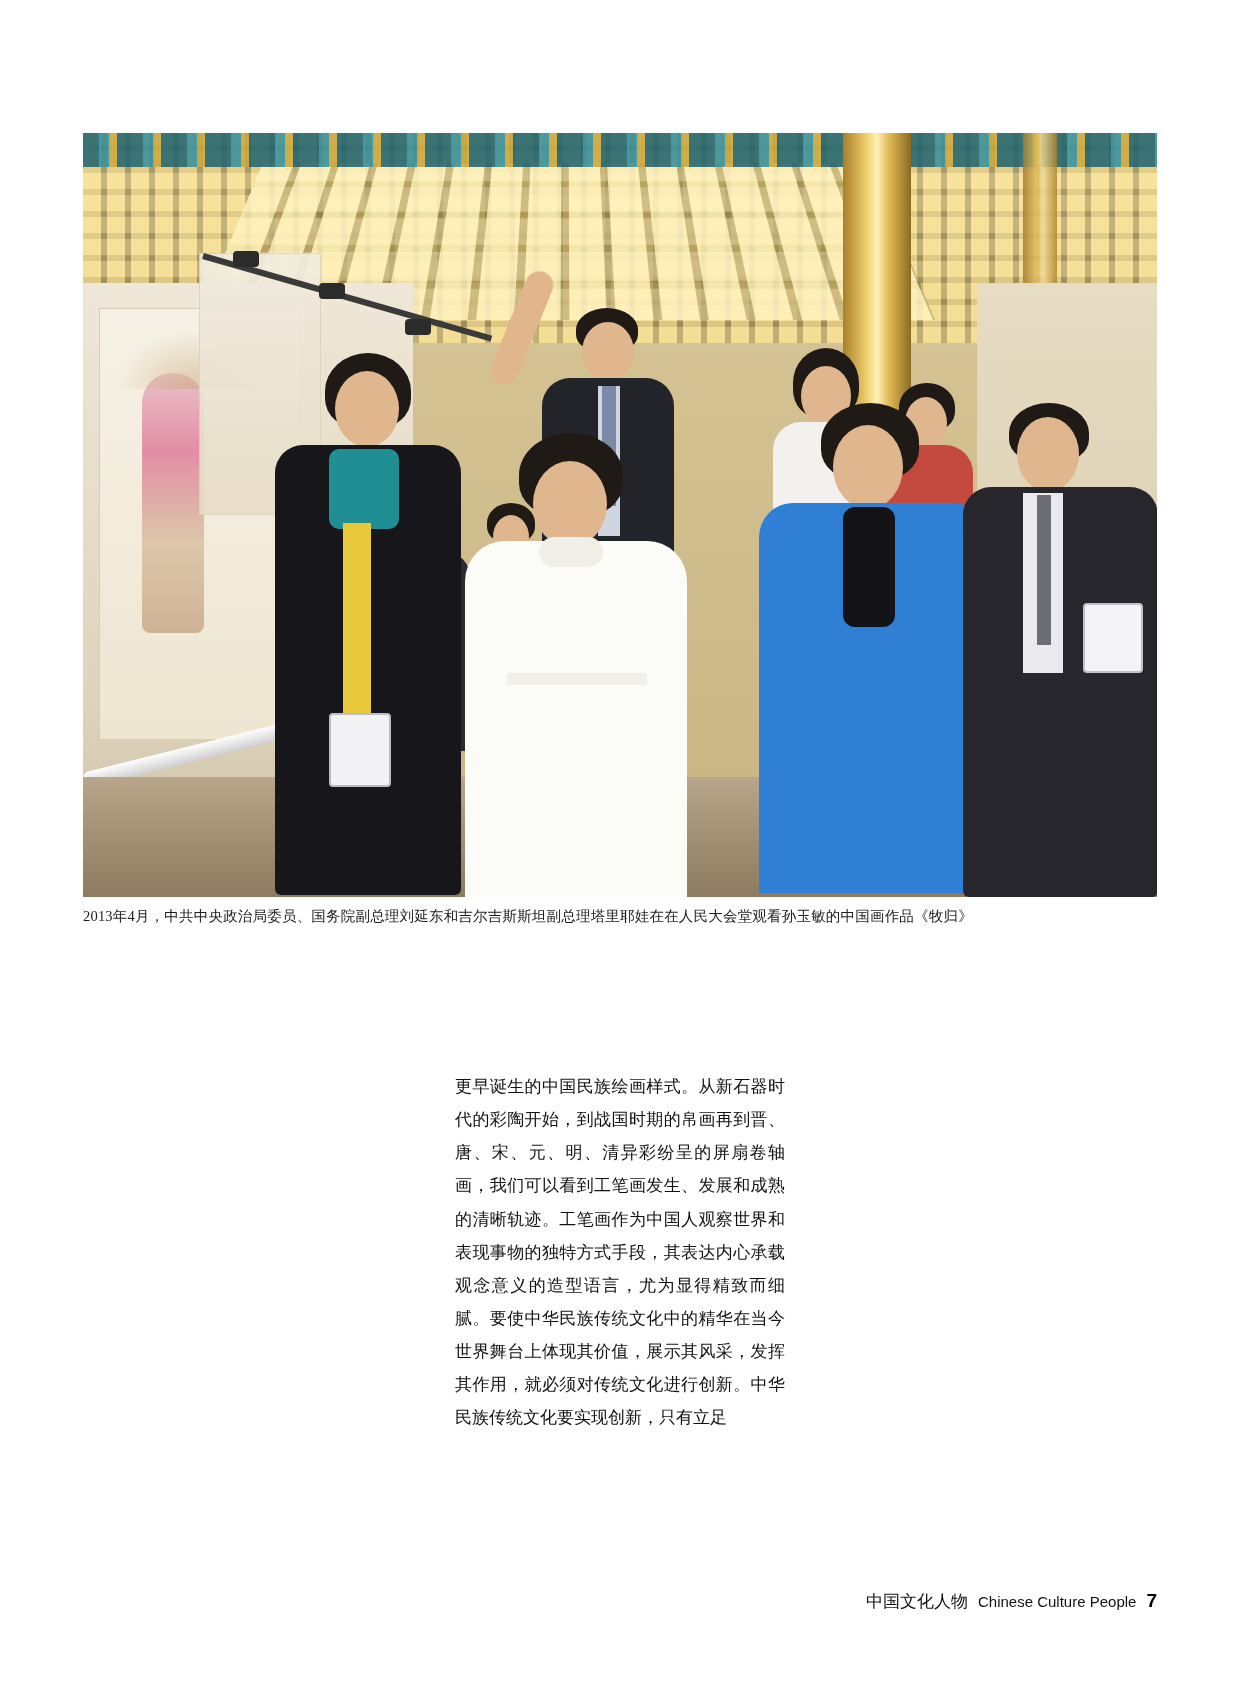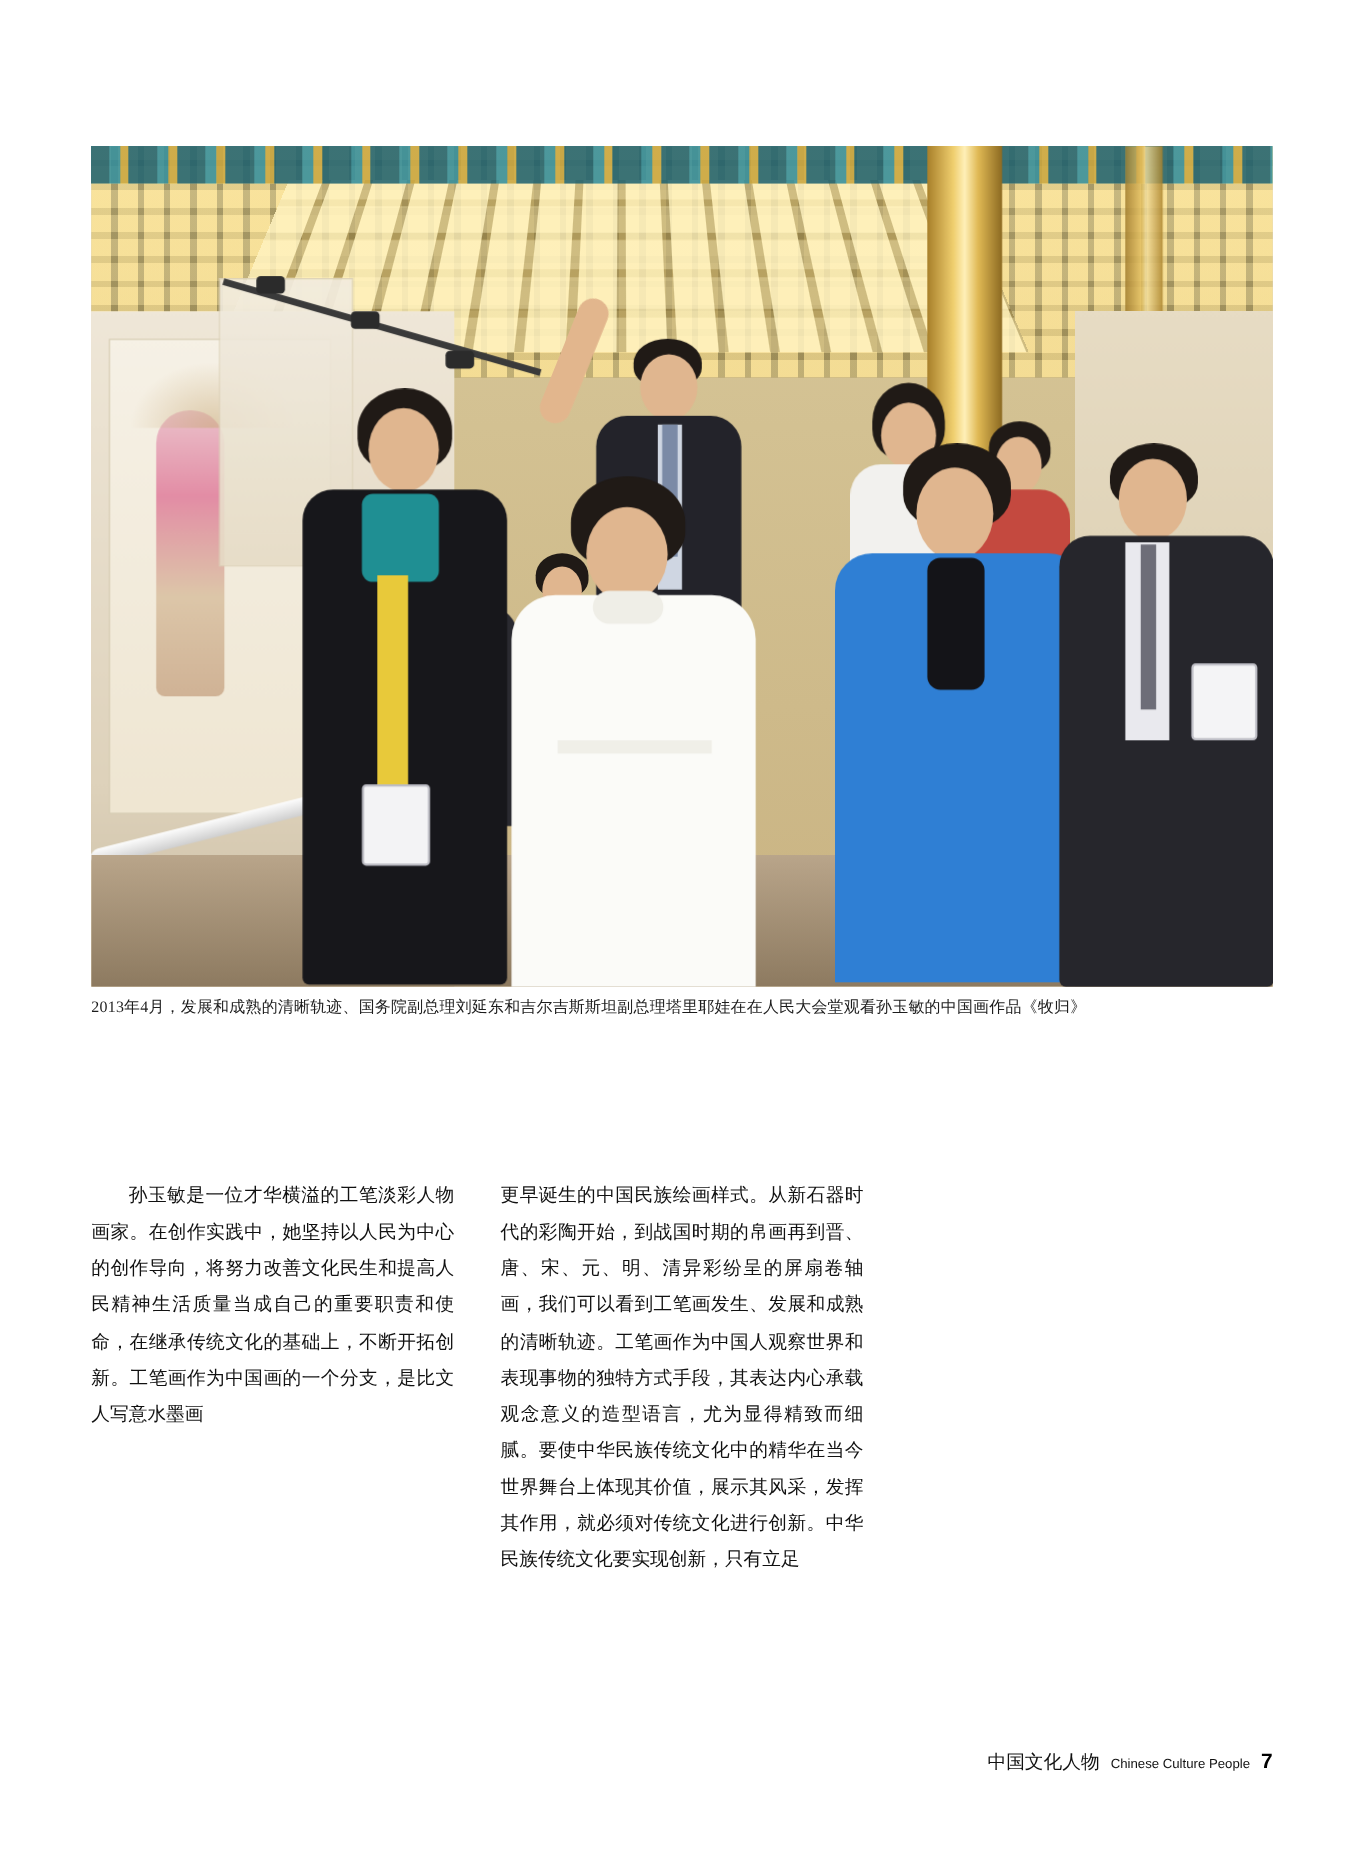--- a/index.html
+++ b/index.html
@@ -193,21 +193,21 @@
     right: 83px;
     bottom: 70px;
     display: flex;
     align-items: baseline;
     gap: 10px;
     font-family: "Liberation Serif", serif;
     font-size: 15px;
     color: #111;
   }
   .footer .cn { font-size: 17px; }
-  .footer .en { font-size: 12px; font-family: "Liberation Sans", sans-serif; }
+  .footer .en { font-size: 15px; font-family: "Liberation Sans", sans-serif; }
   .footer .pg {
     font-family: "Liberation Sans", sans-serif;
     font-size: 19px;
     font-weight: bold;
     color: #000;
   }
 </style>
 </head>
 <body>
 
@@ -288,25 +288,24 @@
         <div class="hair" style="left:46px; top:0px; width:80px; height:60px;"></div>
         <div class="head" style="left:54px; top:14px; width:62px; height:74px;"></div>
         <div class="body" style="left:0px; top:84px; width:195px; height:410px; background:#26262c;"></div>
         <div style="position:absolute; left:60px; top:90px; width:40px; height:180px; background:#e9e9ee;"></div>
         <div style="position:absolute; left:74px; top:92px; width:14px; height:150px; background:#6d6d78;"></div>
         <div style="position:absolute; left:120px; top:200px; width:56px; height:66px; background:#f4f4f6; border:2px solid #c0c0c8; border-radius:4px;"></div>
       </div>
     </div>
   </div>
 
-  <div class="caption">2013年4月，发展和成熟的清晰轨迹、国务院副总理刘延东和吉尔吉斯斯坦副总理塔里耶娃在在人民大会堂观看孙玉敏的中国画作品《牧归》</div>
+  <div class="caption">2013年4月，中共中央政治局委员、国务院副总理刘延东和吉尔吉斯斯坦副总理塔里耶娃在在人民大会堂观看孙玉敏的中国画作品《牧归》</div>
 
   <div class="columns">
     <div class="col">
-      <p class="indent">孙玉敏是一位才华横溢的工笔淡彩人物画家。在创作实践中，她坚持以人民为中心的创作导向，将努力改善文化民生和提高人民精神生活质量当成自己的重要职责和使命，在继承传统文化的基础上，不断开拓创新。工笔画作为中国画的一个分支，是比文人写意水墨画</p>
     </div>
     <div class="col">
       <p>更早诞生的中国民族绘画样式。从新石器时代的彩陶开始，到战国时期的帛画再到晋、唐、宋、元、明、清异彩纷呈的屏扇卷轴画，我们可以看到工笔画发生、发展和成熟的清晰轨迹。工笔画作为中国人观察世界和表现事物的独特方式手段，其表达内心承载观念意义的造型语言，尤为显得精致而细腻。要使中华民族传统文化中的精华在当今世界舞台上体现其价值，展示其风采，发挥其作用，就必须对传统文化进行创新。中华民族传统文化要实现创新，只有立足</p>
     </div>
   </div>
 
   <div class="footer">
     <span class="cn">中国文化人物</span>
     <span class="en">Chinese Culture People</span>
     <span class="pg">7</span>

